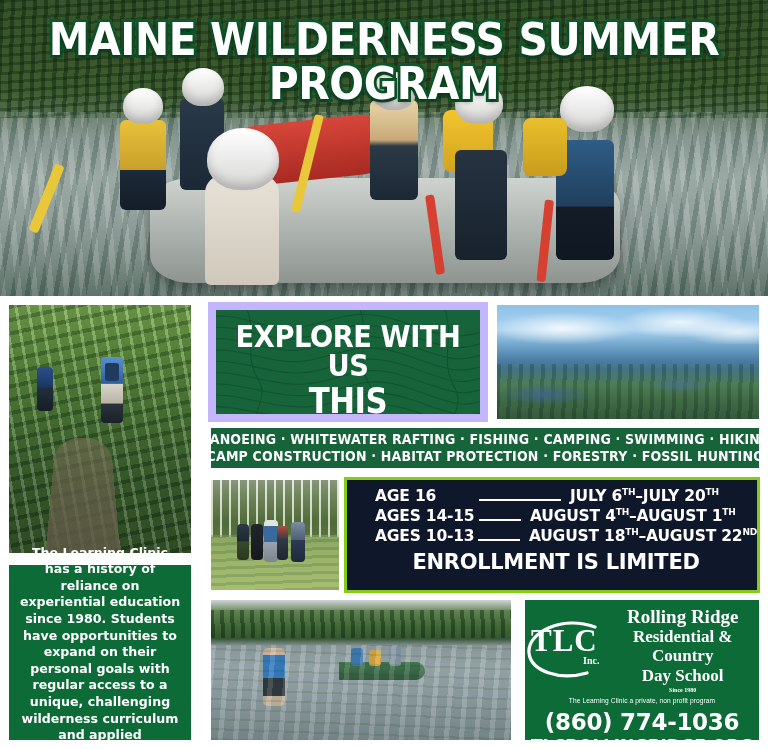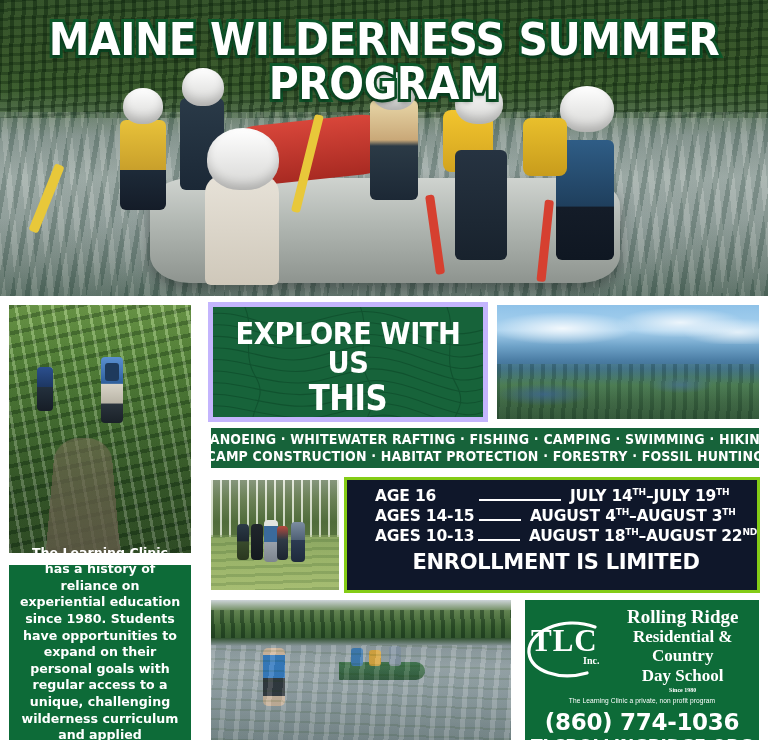--- a/index.html
+++ b/index.html
@@ -64,21 +64,21 @@
   .col-left-photo:before{content:"";position:absolute;inset:0;
     background:
       repeating-linear-gradient(80deg, rgba(255,255,255,.18) 0px, rgba(255,255,255,.18) 3px, rgba(30,60,25,.22) 3px, rgba(30,60,25,.22) 12px),
       repeating-linear-gradient(168deg, rgba(20,45,18,.35) 0px, rgba(20,45,18,.35) 4px, rgba(110,150,80,.18) 4px, rgba(110,150,80,.18) 13px);}
   .trail{position:absolute;left:42px;top:120px;width:64px;height:134px;
     background:linear-gradient(180deg,rgba(120,110,85,.55),rgba(95,88,70,.85));
     transform:perspective(120px) rotateX(18deg);border-radius:30px 30px 0 0;}
   .hiker{position:absolute;border-radius:4px;}
 
   .explore-panel{position:absolute;left:208px;top:302px;width:280px;height:120px;
-    background:#17633a;border:5px solid #c4b5fd;box-sizing:border-box;overflow:hidden;}
+    background:#17633a;border:8px solid #c4b5fd;box-sizing:border-box;overflow:hidden;}
   .topo{position:absolute;inset:0;opacity:.55;}
   .explore-text{position:absolute;left:0;right:0;top:12px;text-align:center;z-index:3;}
   .explore-line{
     font-family:"DejaVu Sans", sans-serif;font-weight:700;color:#ffffff;
     line-height:.95;letter-spacing:-0.5px;transform:scaleX(.88);
   }
   .explore-line.l1{font-size:31px;}
   .explore-line.l2{font-size:35px;margin-top:4px;}
 
   .lake-photo{position:absolute;left:494px;top:302px;width:268px;height:120px;overflow:hidden;
@@ -238,26 +238,26 @@
     <div class="hiker" style="left:40px;top:44px;width:12px;height:36px;background:linear-gradient(180deg,#20262c,#14191e);z-index:3;"></div>
     <div class="hiker" style="left:53px;top:40px;width:14px;height:42px;background:linear-gradient(180deg,#e2e4e0 0 14%,#3a6a9c 14% 52%,#9aa2ac 52%,#7c848e);z-index:3;"></div>
     <div class="hiker" style="left:66px;top:46px;width:11px;height:34px;background:linear-gradient(180deg,#b64a3c,#2f3a46 40%,#1d2530);z-index:3;"></div>
     <div class="hiker" style="left:80px;top:42px;width:14px;height:40px;background:linear-gradient(180deg,#7c8da0,#4f6075 45%,#2c3b52 46%,#1e2a3c);z-index:3;"></div>
   </div>
 
   <div class="schedule">
     <div class="sched-row">
       <span class="sched-age">AGE 16</span>
       <span class="sched-dash" style="width:82px;"></span>
-      <span class="sched-date"><span>JULY 14</span><sup class="sup">TH</sup><span>–JULY 19</span><sup class="sup">TH</sup></span>
+      <span class="sched-date"><span>JULY 6</span><sup class="sup">TH</sup><span>–JULY 20</span><sup class="sup">TH</sup></span>
     </div>
     <div class="sched-row">
       <span class="sched-age">AGES 14-15</span>
       <span class="sched-dash" style="width:42px;"></span>
-      <span class="sched-date"><span>AUGUST 4</span><sup class="sup">TH</sup><span>–AUGUST 3</span><sup class="sup">TH</sup></span>
+      <span class="sched-date"><span>AUGUST 4</span><sup class="sup">TH</sup><span>–AUGUST 1</span><sup class="sup">TH</sup></span>
     </div>
     <div class="sched-row">
       <span class="sched-age">AGES 10-13</span>
       <span class="sched-dash" style="width:42px;"></span>
       <span class="sched-date"><span>AUGUST 18</span><sup class="sup">TH</sup><span>–AUGUST 22</span><sup class="sup">ND</sup></span>
     </div>
     <div class="enroll">ENROLLMENT IS LIMITED</div>
   </div>
 
   <div class="blurb">

